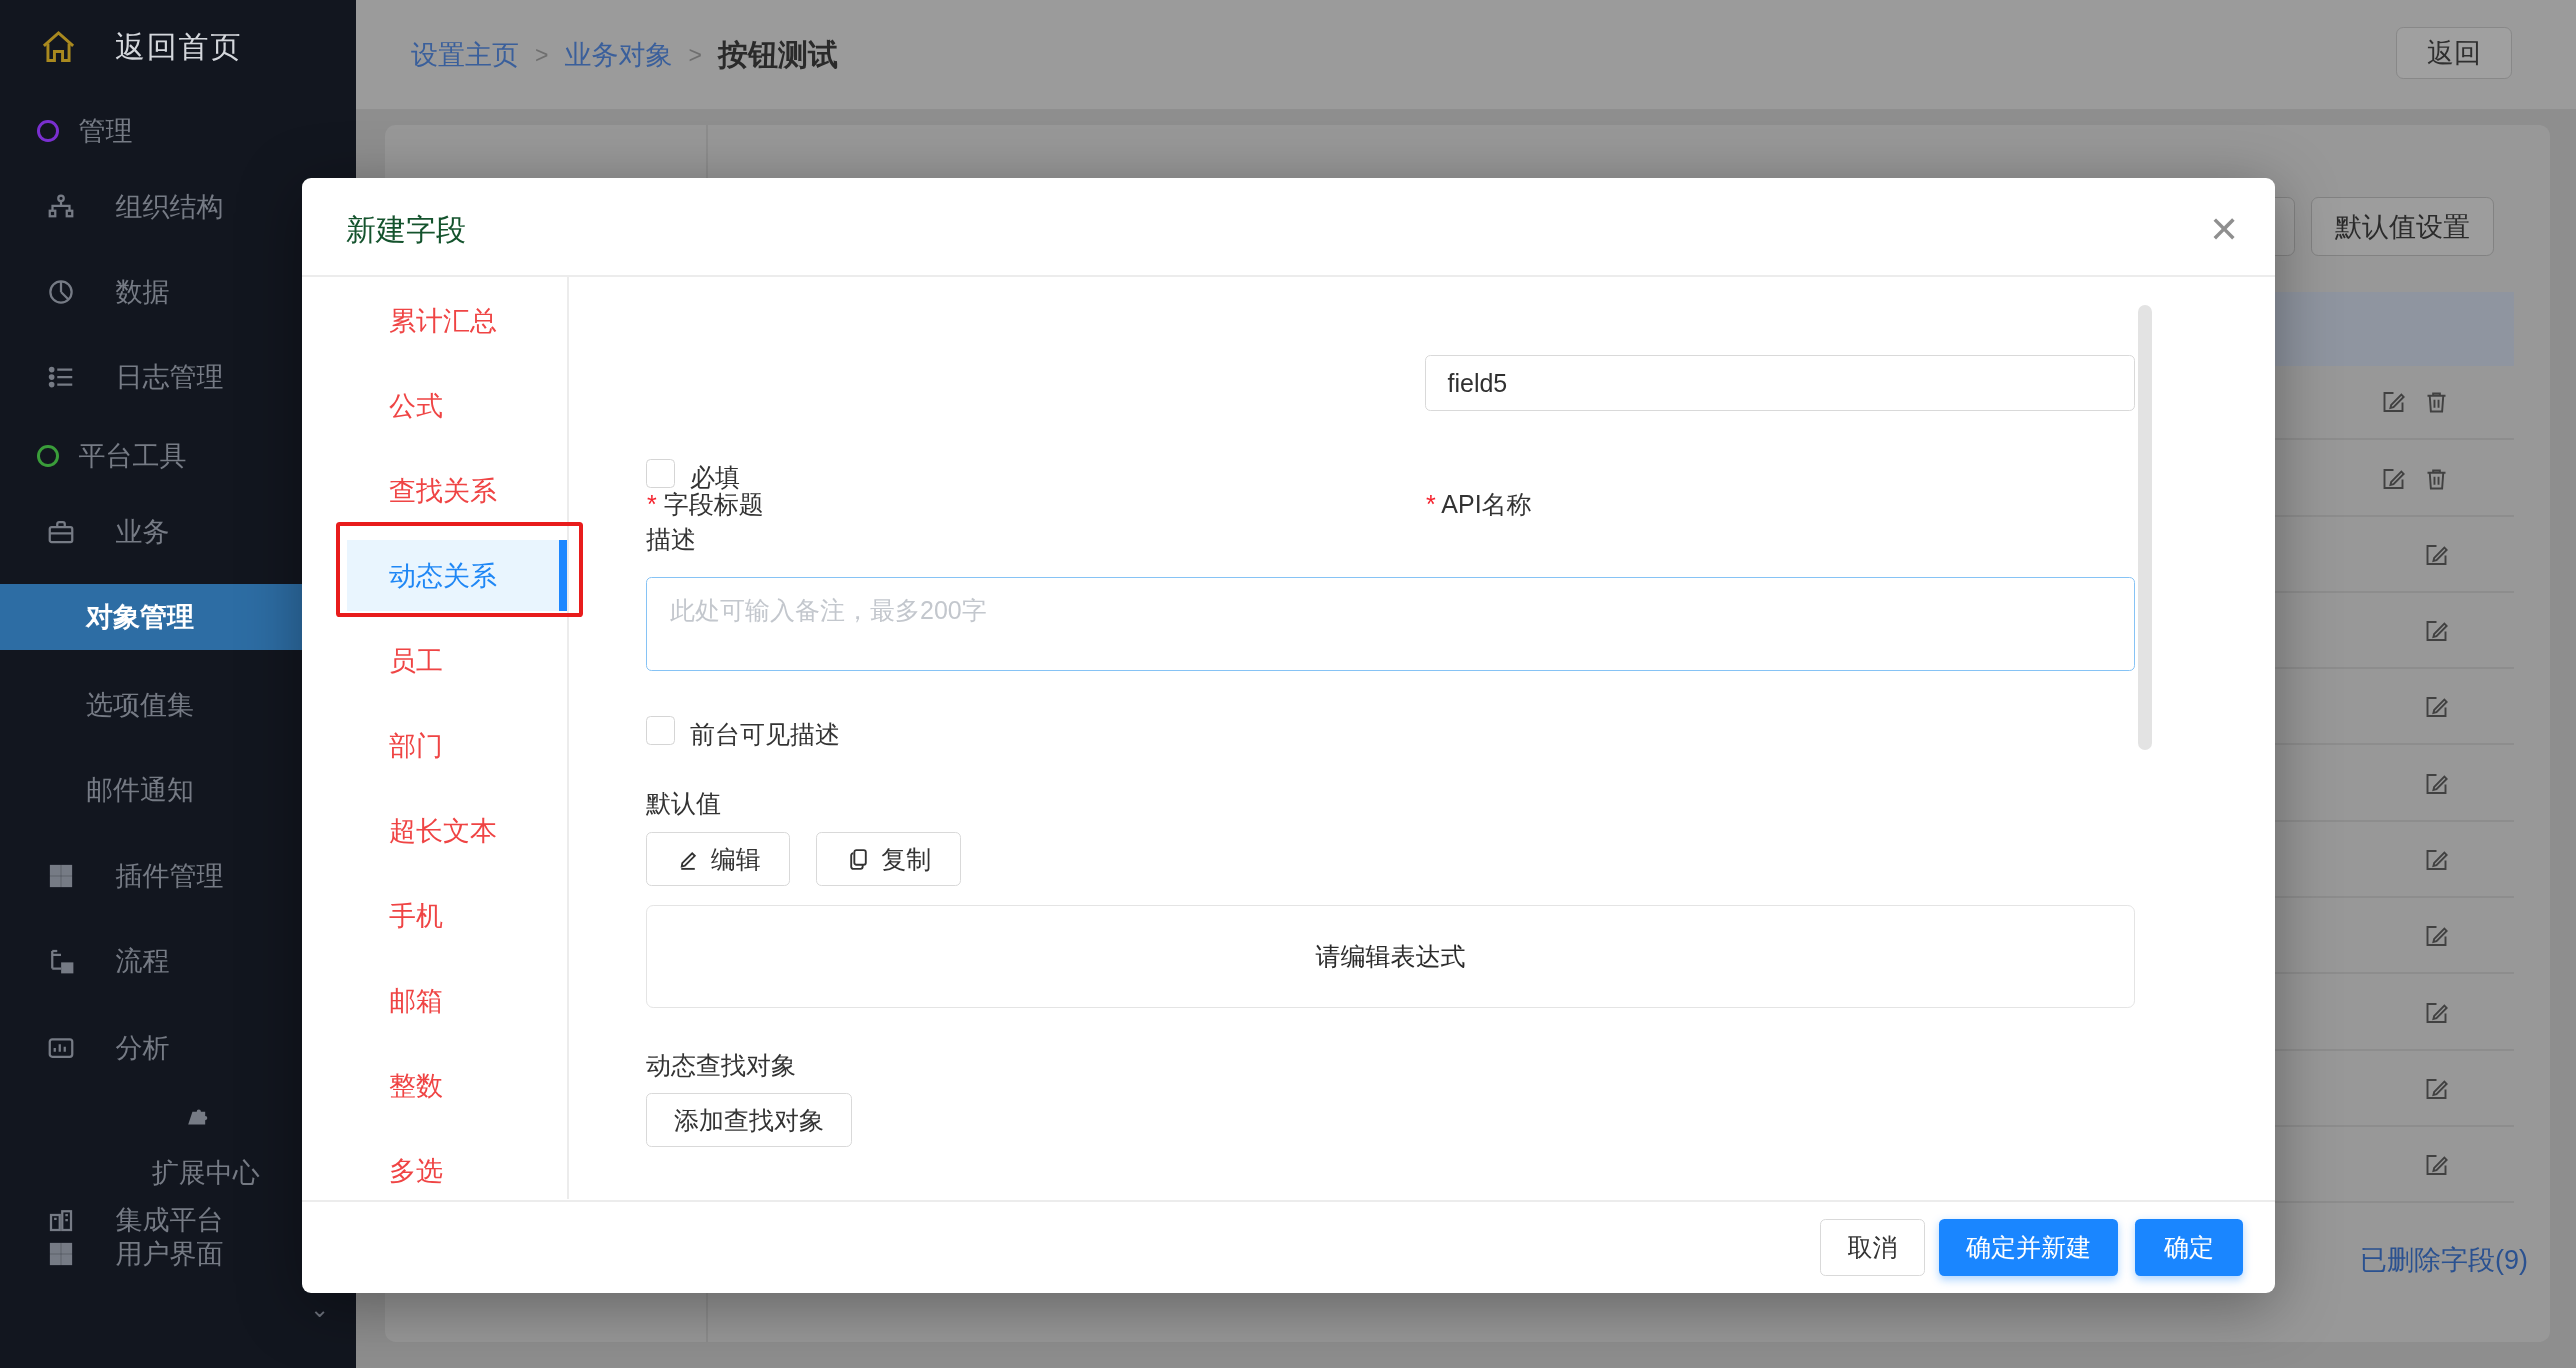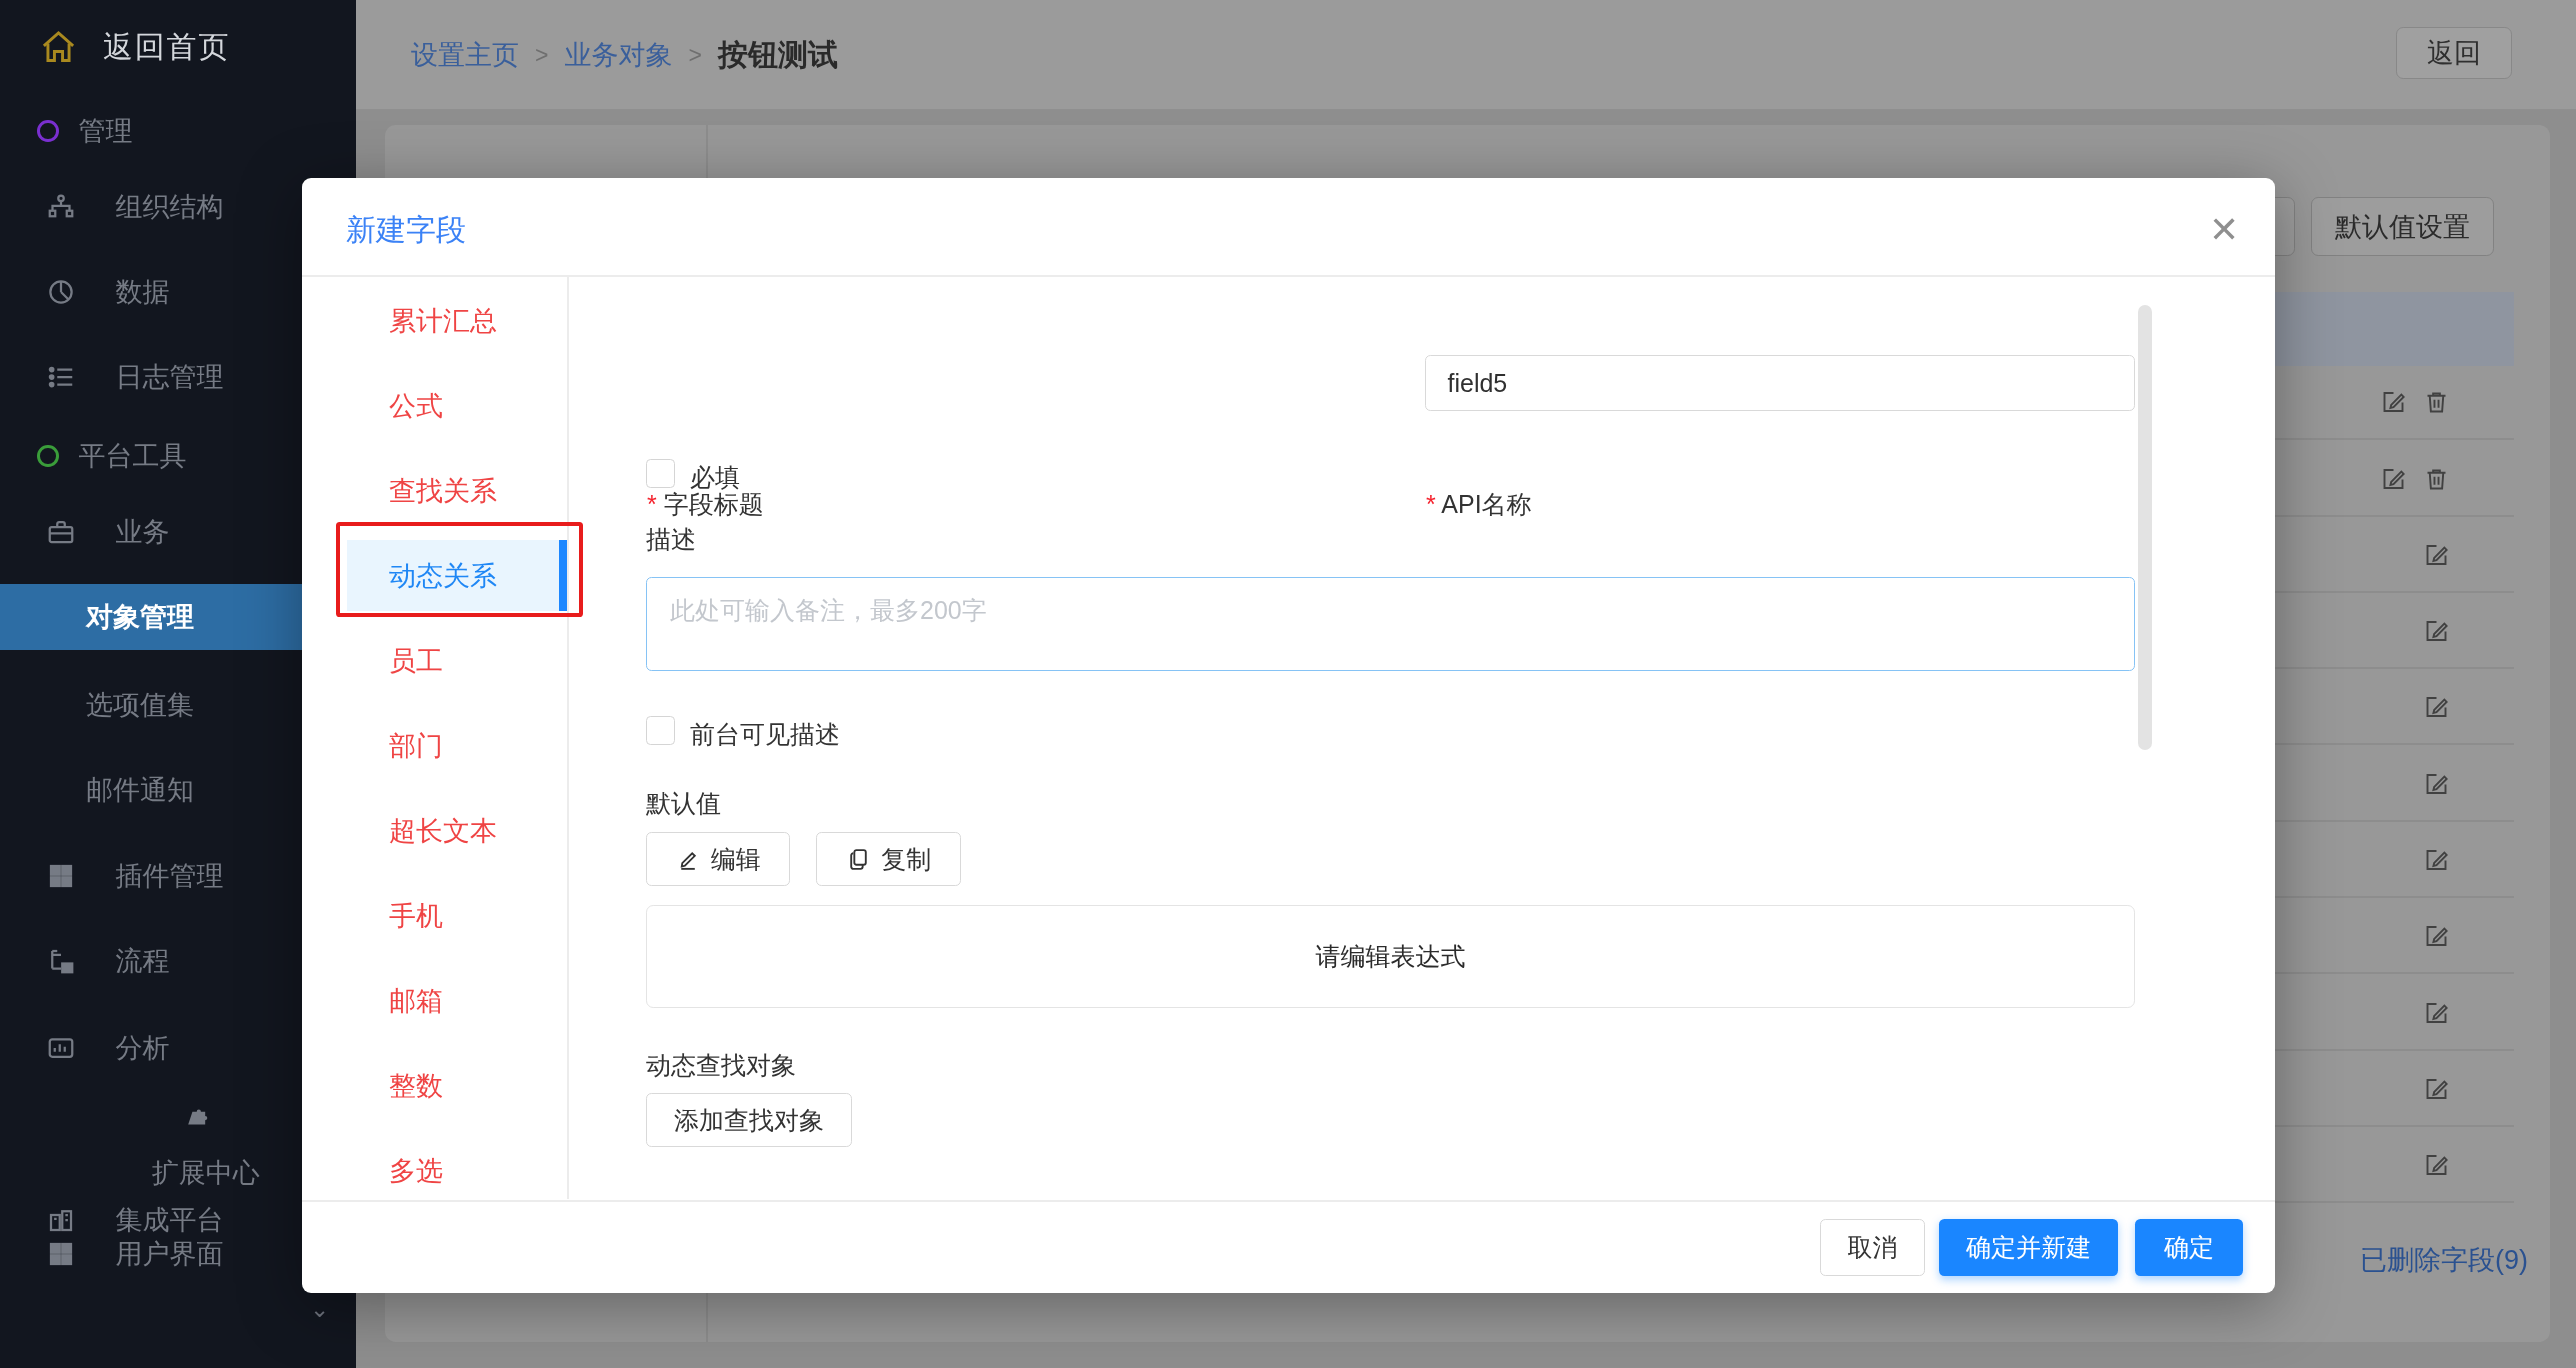--- a/index.html
+++ b/index.html
@@ -4,21 +4,21 @@
 <style>
   * { margin:0; padding:0; box-sizing:border-box; }
   html,body { width:2576px; height:1368px; }
   body { position:relative; overflow:hidden; background:#8e8e8e;
          font-family:"Liberation Sans","DejaVu Sans",sans-serif; }
 
   
   .sidebar { position:absolute; left:0; top:0; width:356px; height:1368px;
              background:#12161f; z-index:5; }
   .side-home { position:absolute; left:0; top:14.3px; width:356px; height:66px;
-               display:flex; align-items:center; }
+               display:flex; align-items:center;gap:12px; }
   .side-home .txt { color:#d4d7dc; font-size:30px; margin-left:25px; letter-spacing:1.8px; }
   .side-item { position:absolute; left:0; width:356px; height:66px;
                display:flex; align-items:center; color:#767b85; font-size:27px; }
   .side-item .icon { display:inline-flex; width:36px; justify-content:center; }
   .side-item.lvl0 { padding-left:30px; } .side-item.lvl0 .txt { margin-left:12.5px; }
   .side-item.lvl1 { padding-left:43px;gap:24px; } .side-item.lvl1 .txt { margin-left:12.5px; }
   .side-item.lvl2 { padding-left:86px; }
   .side-item.active { background:#2d6da4; color:#ffffff; font-weight:bold; }
   .ring { width:21.5px; height:21.5px; border-radius:50%; border:3.6px solid currentColor; }
   .side-chevron { position:absolute; left:310px; top:1296px; color:#6e737d; font-size:23px; }
@@ -48,21 +48,21 @@
   .tbl-row .icons { position:absolute; right:64px; top:50%; transform:translateY(-50%);
                     display:flex; gap:16px; }
   .tbl-row .divider { position:absolute; left:0; bottom:0; width:100%; height:1.8px; background:#8d8d8d; }
   .icon-28 svg { width:27px; height:27px; display:block; }
   .deleted-link { position:absolute; left:1975px; top:1117px; color:#2a5190; font-size:27px; }
 
   
   .modal { position:absolute; left:302px; top:178px; width:1973px; height:1115px;
            background:#ffffff; border-radius:9px; z-index:20;
            box-shadow:0 12.5px 63px rgba(0,0,0,.35); }
-  .m-title { position:absolute; left:44px; top:32px; font-size:30px; color:#3b82f6; font-weight:500; }
+  .m-title { position:absolute; left:44px; top:32px; font-size:30px; color:#14532d; font-weight:500; }
   .m-close { position:absolute; left:1895px; top:25px; width:54px; height:54px;
              color:#8f8f8f; font-size:36px; display:flex; align-items:center; justify-content:center; }
   .m-hdiv { position:absolute; left:0; top:97px; width:100%; height:1.8px; background:#ececec; }
   .m-vdiv { position:absolute; left:265px; top:98px; width:1.8px; height:923px; background:#ececec; }
   .m-fdiv { position:absolute; left:0; top:1022px; width:100%; height:1.8px; background:#ececec; }
 
   .tabs { position:absolute; left:0; top:100px; width:265px; height:907px; overflow:hidden; }
   .tab { height:85px; display:flex; align-items:center; padding-left:87px;
          font-size:27px; color:#ef4444; position:relative; }
   .tab.active { color:#1f87f5; }

